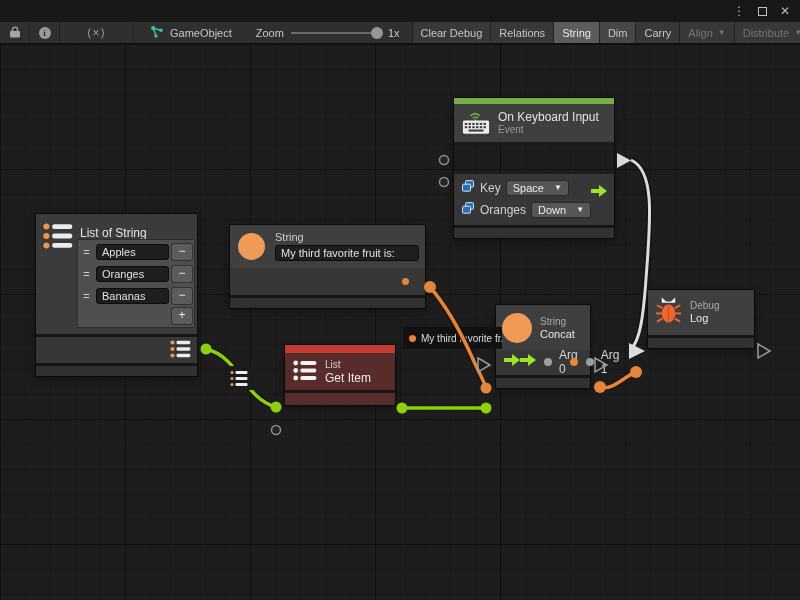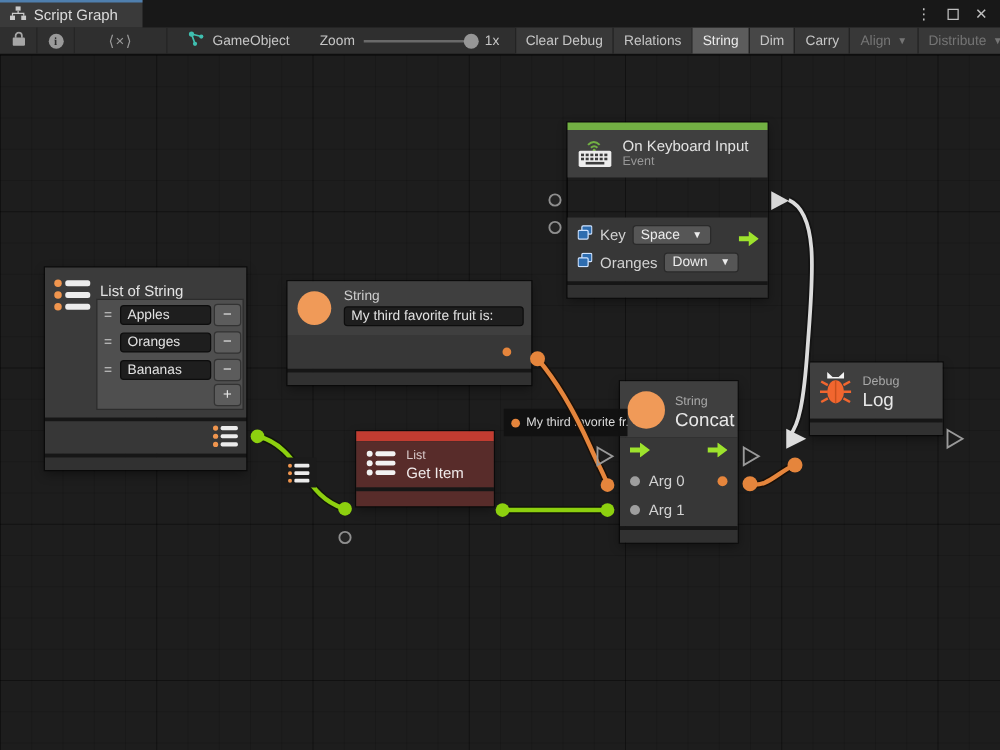--- a/index.html
+++ b/index.html
@@ -104,59 +104,48 @@
   .git-title { font-size:12px; color:#f0eaea; }
   .git-body { padding:5px 8px; display:flex; flex-direction:column; gap:8px; }
   .git-row1 { display:flex; align-items:center; justify-content:space-between; }
   .git-footer { height:12px; background:#582c2a; }
   .idx-field { width:20px; text-align:center; padding:1px 2px; }
 
   
   .cat-node { left:496px; top:261px; width:94px; }
   .cat-head { display:flex; gap:8px; padding:8px 4px 4px 6px; height:45px; }
   .cat-head .circle-icon { width:30px; height:30px; }
-  .cat-body { padding:4px 8px 6px 8px; display:flex; flex-direction:column; gap:8px; }
+  .cat-body { padding:4px 8px 6px 8px; display:flex; flex-direction:row; gap:8px; }
   .flow-row { display:flex; align-items:center; justify-content:space-between; height:15px; }
   .arg-row { display:flex; align-items:center; gap:7px; position:relative; height:15px; }
   .arg-out { position:absolute; right:0; top:4px; width:8px; height:8px; }
 
   
   .log-node { left:648px; top:246px; width:106px; }
   .log-head { display:flex; gap:9px; padding:7px 6px 4px 8px; height:45px; align-items:flex-start; }
   .log-body { padding:6px 8px 8px 8px; display:flex; flex-direction:column; gap:10px; }
 
   .node-cat { font-size:10px; color:#a9a9a9; line-height:13px; margin-top:2px; }
-  .node-title { font-size:15px; color:#e8e8e8; }
+  .node-title { font-size:11px; color:#e8e8e8; }
 
   
   .value-popup {
     position:absolute; left:403px; top:283px; width:99px; height:22px; z-index:2;
     background:rgba(17,17,17,.96); display:flex; align-items:center; gap:5px; padding:0 6px;
     font-size:10px; color:#dcdcdc; white-space:nowrap; overflow:hidden;
   }
   .vp-dot { width:7px; height:7px; border-radius:50%; background:#e5853c; flex:0 0 auto; }
 
   svg.wires { position:absolute; top:0; left:0; z-index:3; pointer-events:none; }
   .node { z-index:1;justify-content:flex-end; }
 </style>
 </head>
 <body>
 
 <div class="tabbar">
-  <div class="tab">
-    <span>
-      <svg width="13" height="11" viewBox="0 0 13 11">
-          <rect x="4.5" y="0" width="4" height="3.5" fill="#c9c9c9"></rect>
-          <rect x="0" y="7.5" width="4" height="3.5" fill="#c9c9c9"></rect>
-          <rect x="9" y="7.5" width="4" height="3.5" fill="#c9c9c9"></rect>
-          <path d="M6.5 3.5v2.2M2 7.5V5.7h9v1.8" stroke="#c9c9c9" fill="none"></path>
-        </svg>
-    </span>
-    <span>Script Graph</span>
-  </div>
   <div class="win-controls">
     <span>⋮</span>
     <span class="wc-max"></span>
     <span>✕</span>
   </div>
 </div>
 
 <div class="toolbar">
   <div class="tb-icon-btn tb-lock">
     <span>

